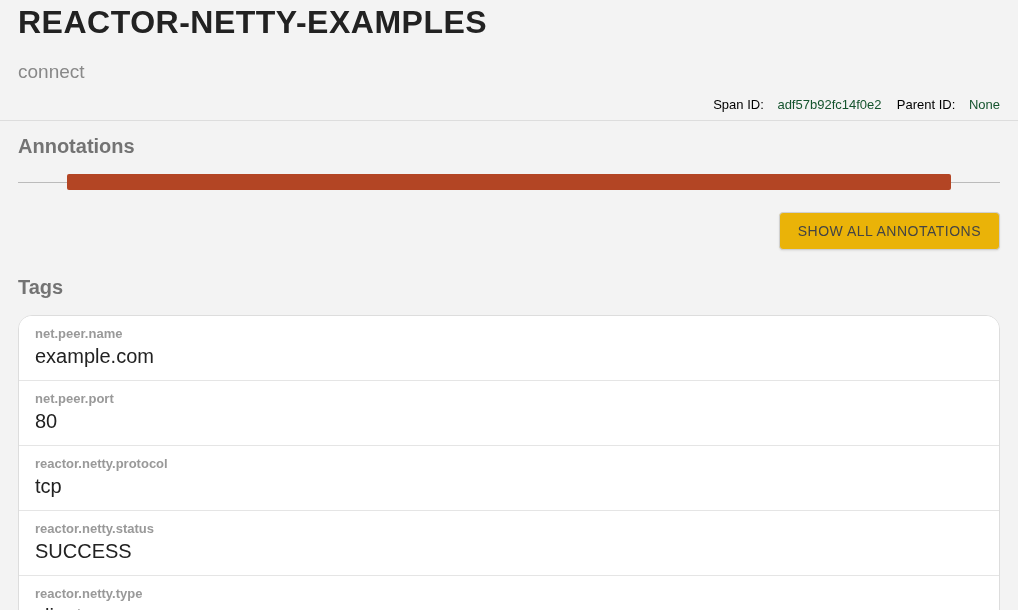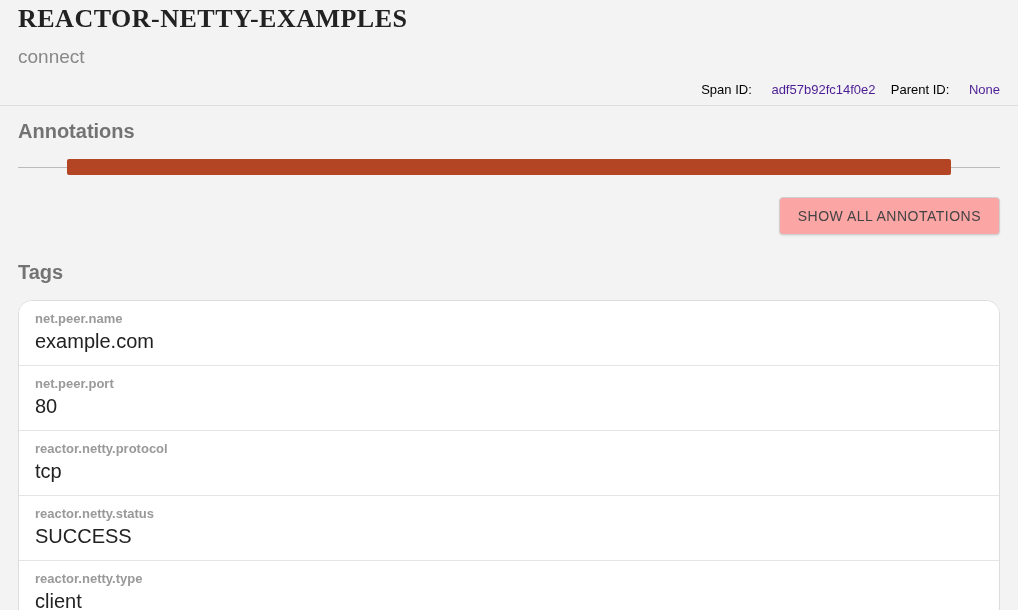--- a/index.html
+++ b/index.html
@@ -13,45 +13,44 @@
       color: #333;
       width: 1018px;
     }
     .container {
       padding: 0;
     }
     .header {
       padding: 4px 18px 0 18px;
     }
     .title {
-      font-size: 26px;
+      font-size: 32px;
       font-weight: 600;
       color: #222;
       letter-spacing: 0.5px;
-      font-family: Liberation Serif, serif;
     }
     .subtitle {
       font-size: 19px;
       color: #888;
-      margin-top: 12px;
+      margin-top: 20px;
       font-weight: 400;
     }
     .meta-row {
       text-align: right;
       padding: 14px 18px 8px 18px;
       font-size: 13px;
       color: #666;
       border-bottom: 1px solid #ddd;
     }
     .meta-label {
       color: #000000;
     }
     .meta-value {
-      color: #4c1d95;
-      margin-left: 16px;
+      color: #14532d;
+      margin-left: 10px;
     }
     .meta-sep {
       display: inline-block;
       width: 8px;
     }
     .section {
       padding: 14px 18px 0 18px;
     }
     .section-heading {
       font-size: 20px;
@@ -80,21 +79,21 @@
       height: 16px;
       background: #b34524;
       border-radius: 2px;
     }
     .actions-row {
       text-align: right;
       padding: 0 18px 12px 18px;
     }
     .btn {
       display: inline-block;
-      background: #fca5a5;
+      background: #eab308;
       border: 1px solid #d0d0d0;
       border-radius: 4px;
       padding: 10px 18px;
       font-size: 14px;
       color: #444;
       letter-spacing: 0.5px;
       cursor: pointer;
       box-shadow: 0 1px 2px rgba(0,0,0,0.08);
     }
     .tags-wrap {

